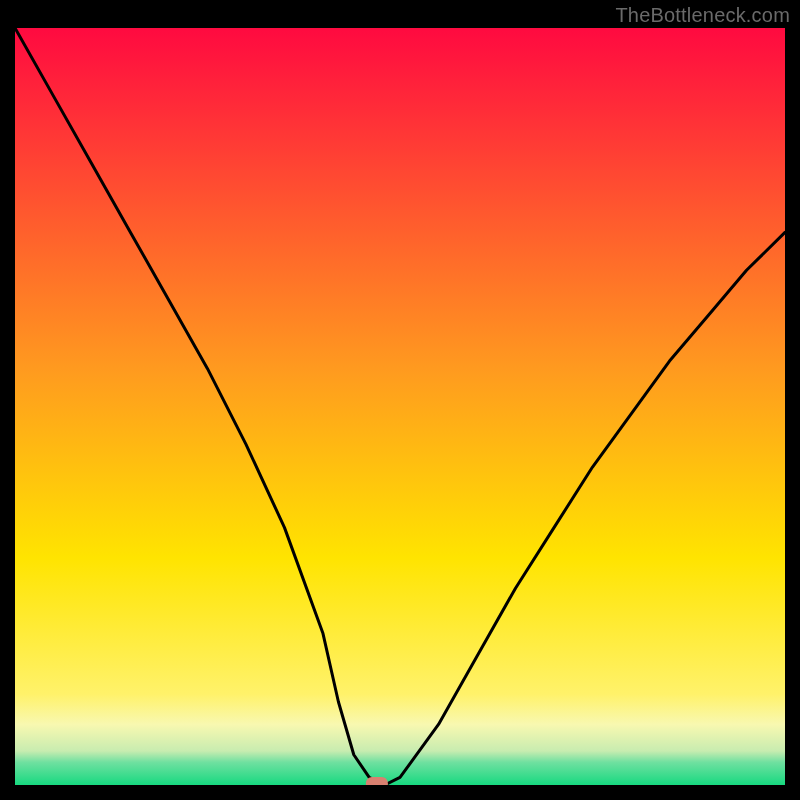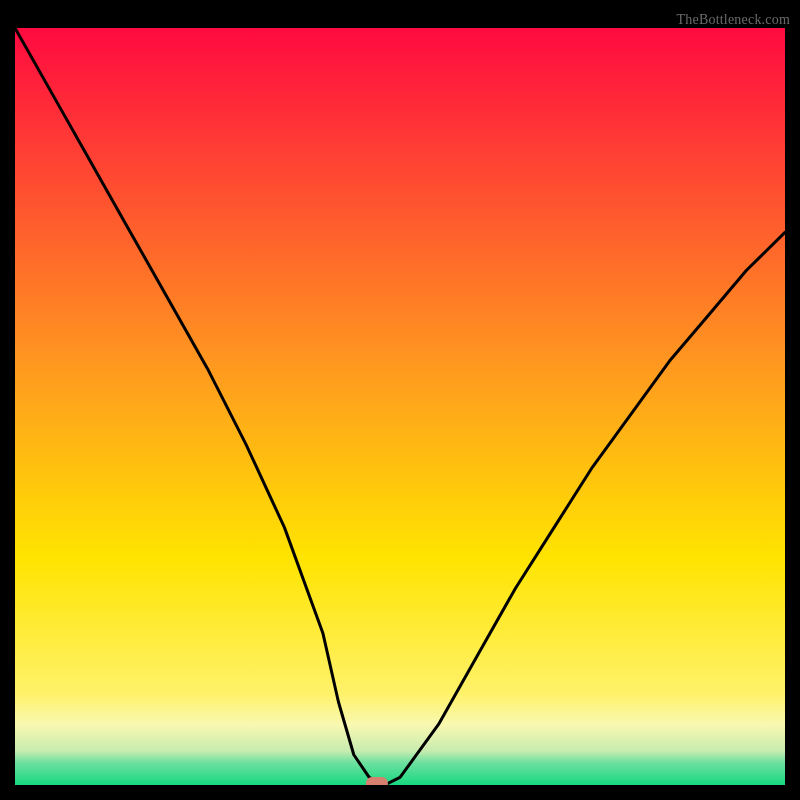--- a/index.html
+++ b/index.html
@@ -11,24 +11,24 @@
     overflow: hidden;
   }
   .wrap {
     position: relative;
     width: 800px;
     height: 800px;
     background: #000;
   }
   .attrib {
     position: absolute;
-    top: 12px;
+    top: 4px;
     right: 10px;
-    font-family: Liberation Serif, serif;
-    font-size: 14px;
+    font-family: Liberation Sans, sans-serif;
+    font-size: 20px;
     font-weight: 400;
     color: #6a6a6a;
     letter-spacing: 0.2px;
     z-index: 10;
   }
   .plot {
     position: absolute;
     left: 15px;
     top: 28px;
     width: 770px;

